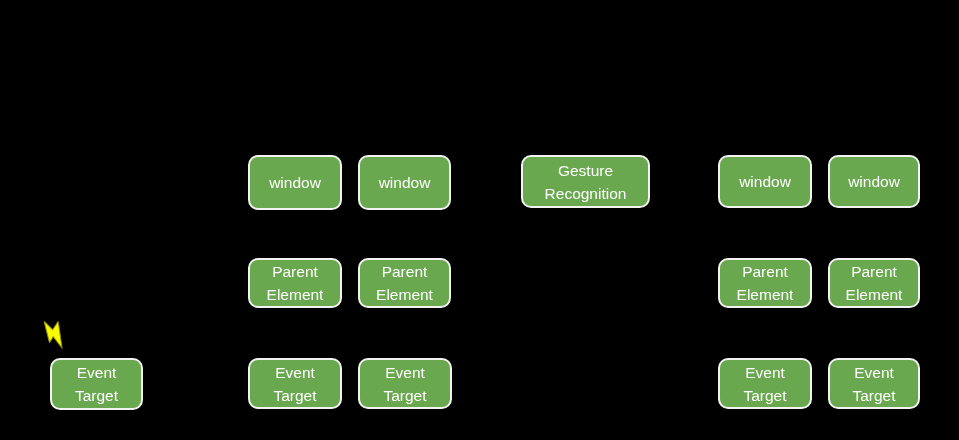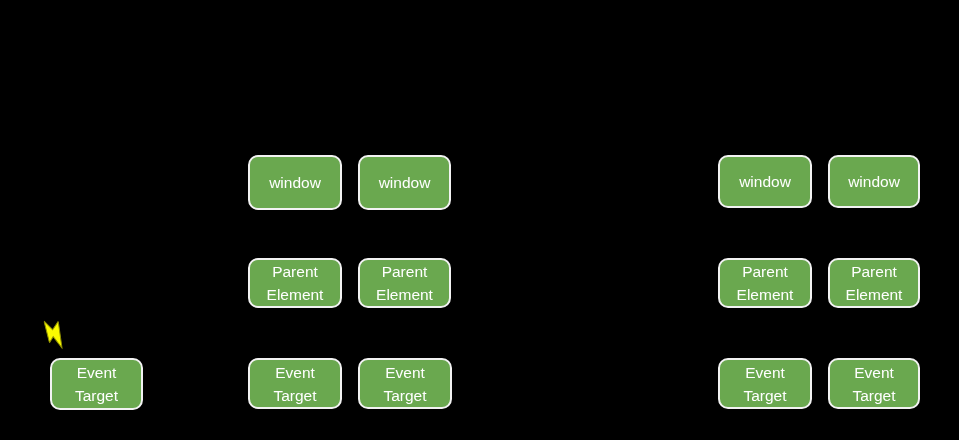--- a/index.html
+++ b/index.html
@@ -51,20 +51,24 @@
 <body>
 
 <div id="stage">
 
   <div class="box" style="left:248px;top:155px;width:94px;height:55px">
     <span class="lbl">window</span>
   </div>
   <div class="box" style="left:358px;top:155px;width:93px;height:55px">
     <span class="lbl">window</span>
   </div>
+  <div class="box" style="left:521px;top:155px;width:129px;height:53px">
+    <span class="lbl">Gesture
+Recognition</span>
+  </div>
   <div class="box" style="left:718px;top:155px;width:94px;height:53px">
     <span class="lbl">window</span>
   </div>
   <div class="box" style="left:828px;top:155px;width:92px;height:53px">
     <span class="lbl">window</span>
   </div>
 
   <div class="box" style="left:248px;top:258px;width:94px;height:50px">
     <span class="lbl">Parent
 Element</span>

